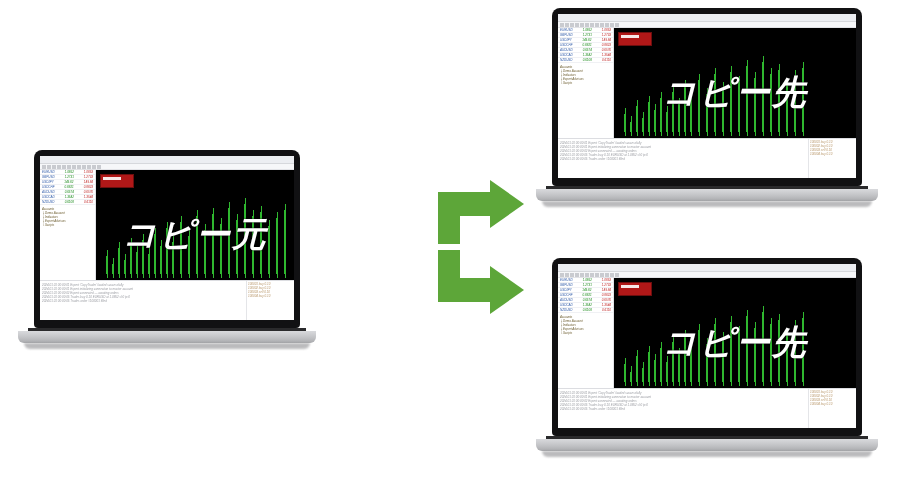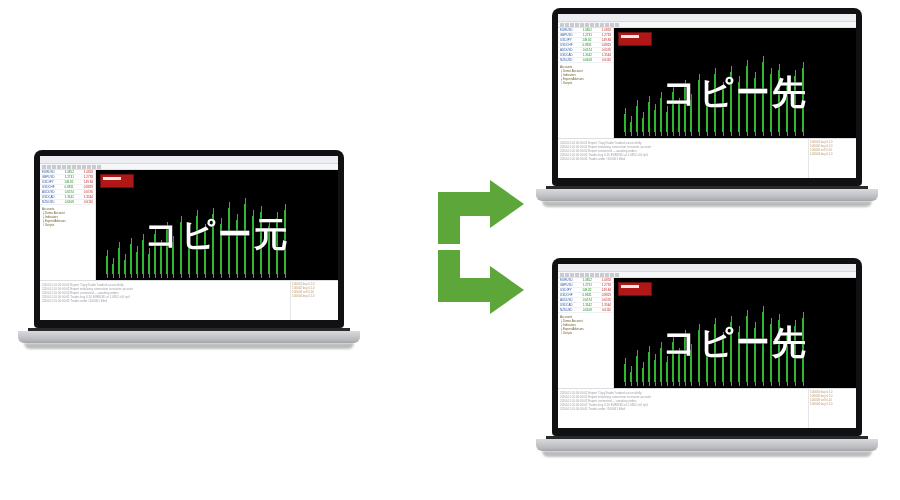--- a/index.html
+++ b/index.html
@@ -11,36 +11,37 @@
     font-family: "Hiragino Sans", "Meiryo", "Yu Gothic", sans-serif;
     position: relative;
     overflow: hidden;
   }
 
   
   .laptop {
     position: absolute;
     width: 310px;
   }
-  .laptop.source { left: 34px;  top: 150px; width: 310px; }
+  .laptop.source { left: 34px;  top: 150px; width: 266px; }
   .laptop.dest1  { left: 552px; top: 8px;   width: 310px; }
   .laptop.dest2  { left: 552px; top: 258px; width: 310px; }
 
   .screen-bezel {
     background: #111113;
     border-radius: 8px 8px 4px 4px;
     padding: 6px 6px 8px 6px;
     position: relative;
   }
   .screen {
     background: #f2f2f4;
     width: 100%;
     height: 164px;
     position: relative;
     overflow: hidden;
+    font-style: italic;
   }
   
   .deck {
     height: 12px;
     background: linear-gradient(#d9dadd, #bfc0c3 60%, #a9aaad);
     border-radius: 0 0 6px 6px;
     margin: 0 -16px;
     position: relative;
   }
   .deck::after{

